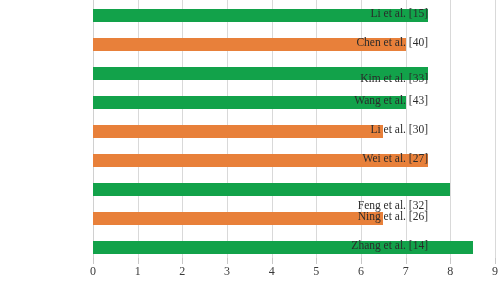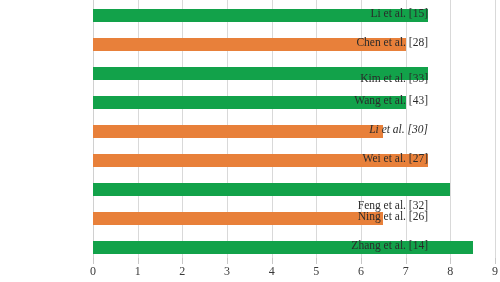--- a/index.html
+++ b/index.html
@@ -142,24 +142,24 @@
           <div class="bar" title="Ning et al. [34]: 6.5" style="width: 290.333px; background: rgb(232, 128, 58);"></div>
         </div>
         <div class="bar-row" style="top: 233px; width: 402px;">
           <div class="bar" title="Zhang et al. [14]: 8.5" style="width: 379.667px; background: rgb(18, 162, 74);"></div>
         </div>
       </div>
   </div>
 
   <div id="cat-labels">
       <div class="cat-label" style="top: 7px;">Li et al. [15]</div>
-      <div class="cat-label" style="top: 36px;">Chen et al. [28]</div>
+      <div class="cat-label" style="top: 36px;">Chen et al. [40]</div>
       <div class="cat-label" style="top: 72px;">Kim et al. [33]</div>
       <div class="cat-label" style="top: 94px;">Wang et al. [43]</div>
-      <div class="cat-label" style="top: 123px; font-style: italic;">Li et al. [30]</div>
+      <div class="cat-label" style="top: 123px;">Li et al. [30]</div>
       <div class="cat-label" style="top: 152px;">Wei et al. [27]</div>
       <div class="cat-label" style="top: 199px;">Feng et al. [32]</div>
       <div class="cat-label" style="top: 210px;">Ning et al. [26]</div>
       <div class="cat-label" style="top: 239px;">Zhang et al. [14]</div>
     </div>
 
   <div class="x-axis-ticks" id="x-ticks">
       <div class="tick" style="left: 0px;"></div>
       <div class="tick" style="left: 44.6667px;"></div>
       <div class="tick" style="left: 89.3333px;"></div>

